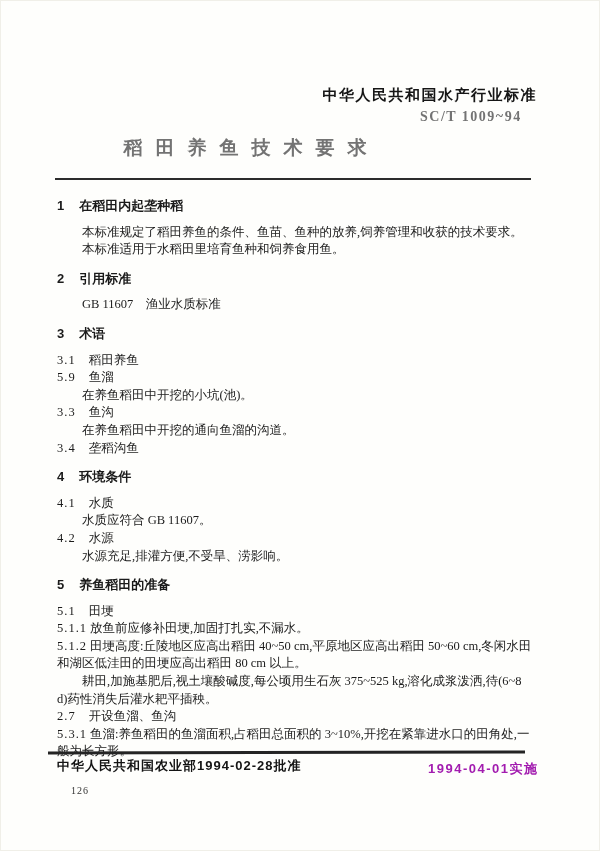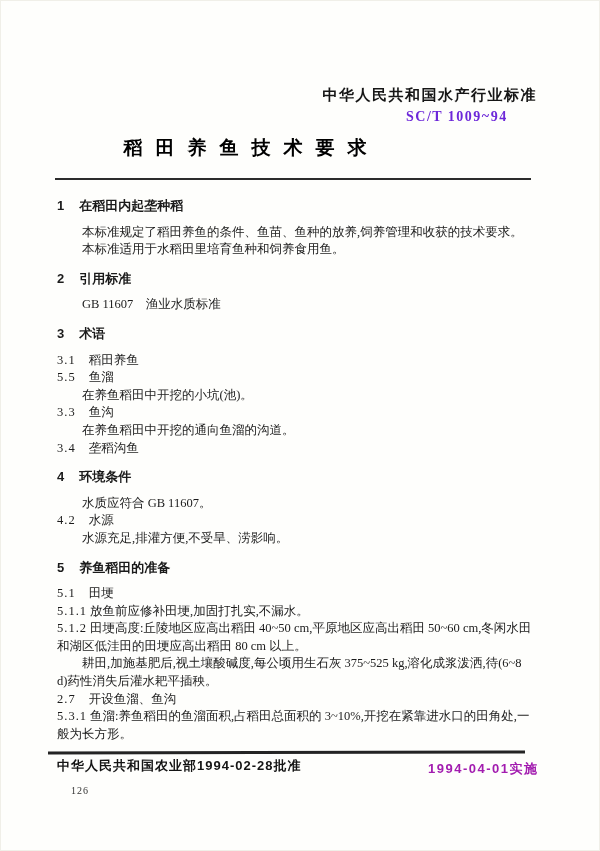--- a/index.html
+++ b/index.html
@@ -16,32 +16,32 @@
   
   .std-type{
     position:absolute;top:86px;left:0;width:490px;
     text-align:right;
     font-family:"Liberation Sans","DejaVu Sans",sans-serif;
     font-weight:bold;font-size:15px;letter-spacing:1.5px;
     color:#161616;
     margin-left:47px;
   }
   .std-code{
-    position:absolute;top:109px;left:406px;
+    position:absolute;top:109px;left:420px;
     font-family:"Liberation Serif","DejaVu Serif",serif;
     font-weight:bold;font-size:14px;letter-spacing:1.5px;
-    color:#6d28d9;
+    color:#737373;
   }
   .doc-title{
     position:absolute;top:135px;left:0;width:490px;
     text-align:center;
     font-family:"Liberation Sans","DejaVu Sans",sans-serif;
     font-weight:bold;font-size:19px;letter-spacing:13px;
     text-indent:13px; 
-    color:#000000;
+    color:#737373;
   }
   .header-rule{
     position:absolute;top:178px;left:55px;width:476px;height:2px;
     background:#2c2c2c;
   }
   
   .doc-body{
     position:absolute;top:197px;left:57px;width:478px;
     font-size:12.5px;line-height:17.6px;
     color:#1b1b1b;
@@ -95,26 +95,27 @@
   <div class="header-rule"></div>
 
   <div class="doc-body" id="doc-body">
       <div class="sec-h1 sec-first"><span class="num">1</span><span>在稻田内起垄种稻</span></div>
       <div class="sec-p"><span>本标准规定了稻田养鱼的条件、鱼苗、鱼种的放养,饲养管理和收获的技术要求。</span></div>
       <div class="sec-p"><span>本标准适用于水稻田里培育鱼种和饲养食用鱼。</span></div>
       <div class="sec-h1"><span class="num">2</span><span>引用标准</span></div>
       <div class="sec-p"><span>GB 11607　渔业水质标准</span></div>
       <div class="sec-h1"><span class="num">3</span><span>术语</span></div>
       <div class="sec-h2"><span class="num">3.1</span><span>稻田养鱼</span></div>
-      <div class="sec-h2"><span class="num">5.5</span><span>鱼溜</span></div>
+      <div class="sec-h2"><span class="num">5.9</span><span>鱼溜</span></div>
       <div class="sec-p"><span>在养鱼稻田中开挖的小坑(池)。</span></div>
       <div class="sec-h2"><span class="num">3.3</span><span>鱼沟</span></div>
       <div class="sec-p"><span>在养鱼稻田中开挖的通向鱼溜的沟道。</span></div>
       <div class="sec-h2"><span class="num">3.4</span><span>垄稻沟鱼</span></div>
       <div class="sec-h1"><span class="num">4</span><span>环境条件</span></div>
+      <div class="sec-h2"><span class="num">4.1</span><span>水质</span></div>
       <div class="sec-p"><span>水质应符合 GB 11607。</span></div>
       <div class="sec-h2"><span class="num">4.2</span><span>水源</span></div>
       <div class="sec-p"><span>水源充足,排灌方便,不受旱、涝影响。</span></div>
       <div class="sec-h1"><span class="num">5</span><span>养鱼稻田的准备</span></div>
       <div class="sec-h2"><span class="num">5.1</span><span>田埂</span></div>
       <div class="sec-h3"><span class="num">5.1.1</span><span>放鱼前应修补田埂,加固打扎实,不漏水。</span></div>
       <div class="sec-h3"><span class="num">5.1.2</span><span>田埂高度:丘陵地区应高出稻田 40~50 cm,平原地区应高出稻田 50~60 cm,冬闲水田和湖区低洼田的田埂应高出稻田 80 cm 以上。</span></div>
       <div class="sec-p"><span>耕田,加施基肥后,视土壤酸碱度,每公顷用生石灰 375~525 kg,溶化成浆泼洒,待(6~8 d)药性消失后灌水耙平插秧。</span></div>
       <div class="sec-h2"><span class="num">2.7</span><span>开设鱼溜、鱼沟</span></div>
       <div class="sec-h3"><span class="num">5.3.1</span><span>鱼溜:养鱼稻田的鱼溜面积,占稻田总面积的 3~10%,开挖在紧靠进水口的田角处,一般为长方形。</span></div>

